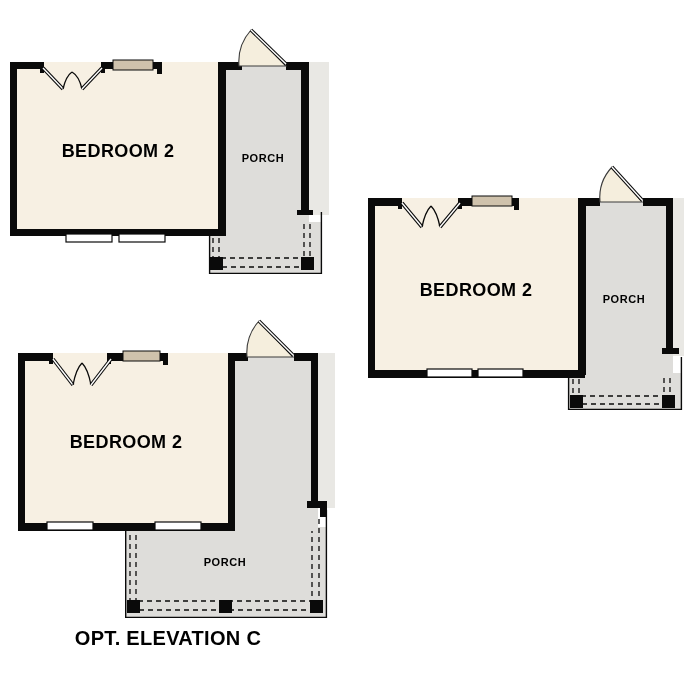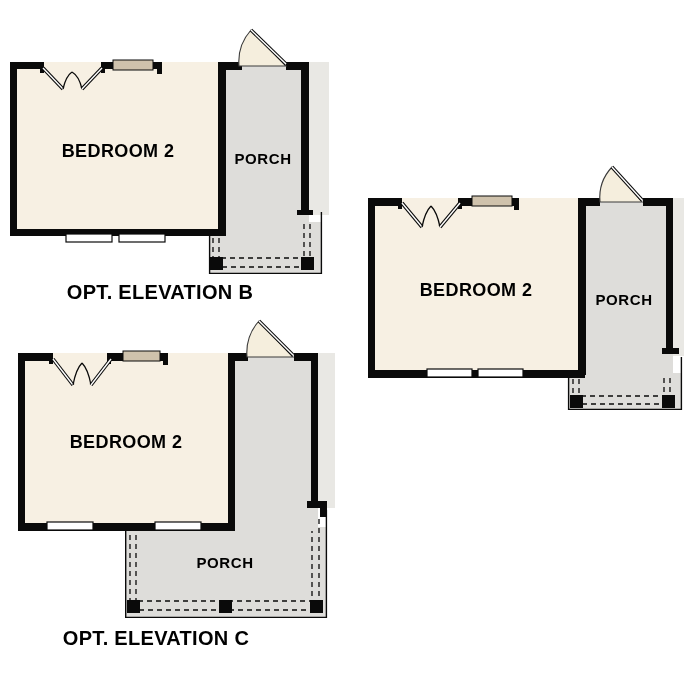--- a/index.html
+++ b/index.html
@@ -17,21 +17,21 @@
   .thin{stroke:var(--wall);stroke-width:1.4;fill:none;}
   .door{fill:var(--door);stroke:#3a3a3a;stroke-width:1.1;}
   .leafB{stroke:var(--wall);stroke-width:3.4;}
   .leafW{stroke:#ffffff;stroke-width:1.4;}
   .zzB{stroke:var(--wall);stroke-width:3.6;}
   .zzW{stroke:#ffffff;stroke-width:1.4;}
   .curve{stroke:var(--wall);stroke-width:1.3;fill:none;}
   .lbl{position:absolute;transform:translate(-50%,-50%);font-weight:bold;color:var(--ink);
        white-space:nowrap;letter-spacing:.4px;}
   .room-lbl{font-size:18px;}
-  .porch-lbl{font-size:15px;letter-spacing:.6px;}
+  .porch-lbl{font-size:11px;letter-spacing:.6px;}
   .caption{font-size:20px;letter-spacing:.3px;}
 </style>
 </head>
 <body>
 
 <div id="page">
 
 <svg id="plansvg" width="687" height="687" viewBox="0 0 687 687">
 
   <g>
@@ -184,21 +184,20 @@
     <g>
       <path class="door" d="M642,202 L600,202 A45,45 0 0 1 612,167 Z"></path>
       <line class="leafB" x1="612" y1="167" x2="642" y2="200"></line>
       <line class="leafW" x1="612" y1="167" x2="642" y2="200"></line>
     </g>
   </g>
 </svg>
 
   <div class="lbl room-lbl" style="left:118px;top:151px">BEDROOM 2</div>
   <div class="lbl porch-lbl" style="left:263px;top:158px">PORCH</div>
-  <div class="lbl caption" style="left:160px;top:292px">OPT. ELEVATION B</div>
 
   <div class="lbl room-lbl" style="left:126px;top:442px">BEDROOM 2</div>
   <div class="lbl porch-lbl" style="left:225px;top:562px">PORCH</div>
-  <div class="lbl caption" style="left:156px;top:638px">OPT. ELEVATION C</div>
+  <div class="lbl caption" style="left:168px;top:638px">OPT. ELEVATION C</div>
 
   <div class="lbl room-lbl" style="left:476px;top:290px">BEDROOM 2</div>
   <div class="lbl porch-lbl" style="left:624px;top:299px">PORCH</div>
 </div>
 
 </body></html>

